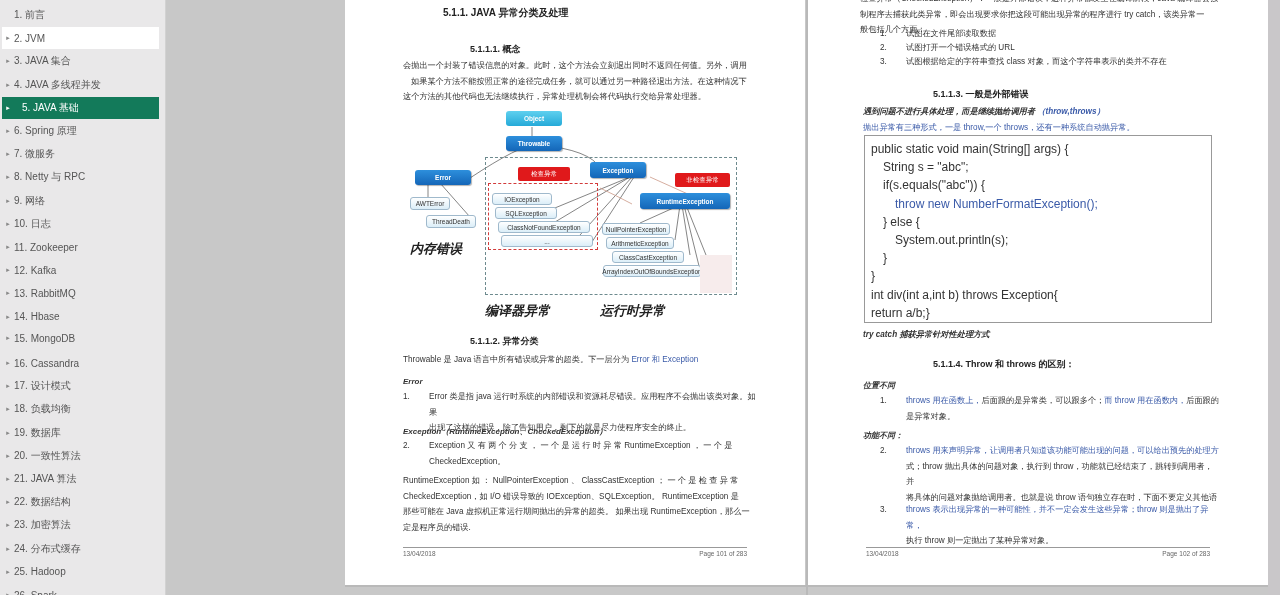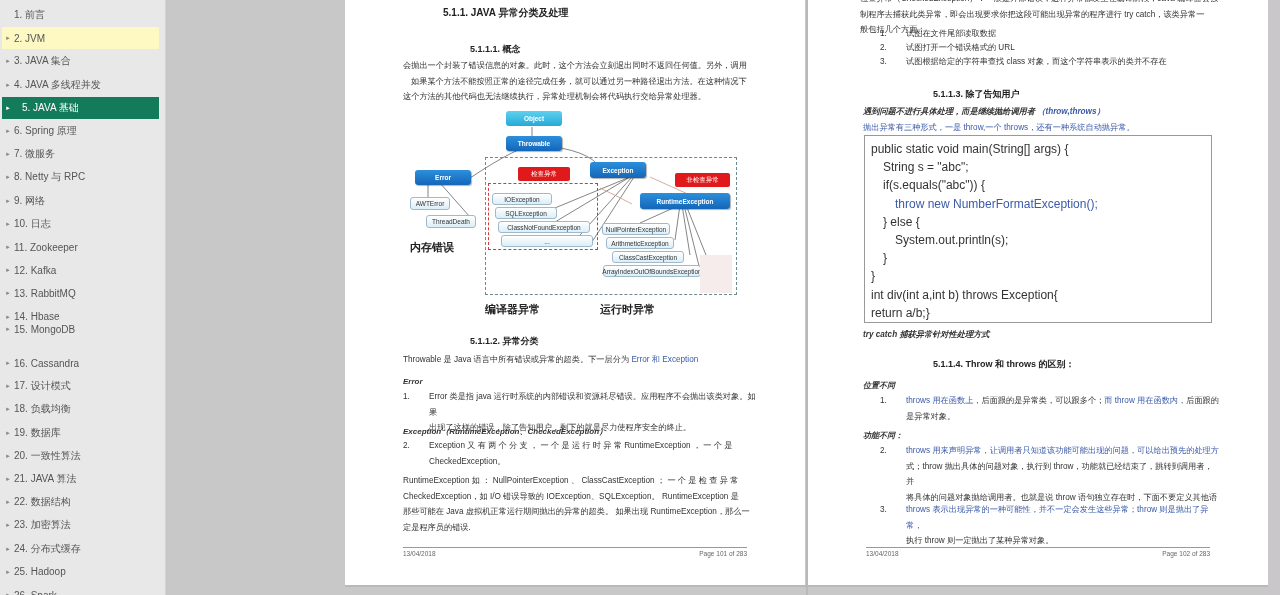--- a/index.html
+++ b/index.html
@@ -4,21 +4,21 @@
 <style>
   * { box-sizing: border-box; margin: 0; padding: 0; }
   html, body { width: 1280px; height: 595px; overflow: hidden; background: #c8c8c8; font-family: "Liberation Sans", "DejaVu Sans", sans-serif; }
   .app { position: relative; width: 1280px; height: 595px; }
 
   
   .sidebar { position: absolute; left: 0; top: 0; width: 166px; height: 595px; background: #e9e8e9; border-right: 1px solid #d2d2d2; overflow: hidden; }
   .toc-item { position: absolute; left: 2px; width: 157px; height: 22px; display: flex; align-items: center; font-size: 10px; color: #555; cursor: pointer; }
   .toc-item .bullet { width: 12px; text-align: center; font-size: 7px; color: #888; }
   .toc-item .label { white-space: nowrap; }
-  .toc-item.hover { background: #fef9c3; }
+  .toc-item.hover { background: #ffffff; }
   .toc-item.active { background: #137a5a; color: #fff; gap: 8px; }
   .toc-item.active .bullet { color: #fff; }
 
   
   .page { position: absolute; top: 0; height: 585px; background: #fff; overflow: hidden; }
   .page.left { left: 345px; width: 460px; }
   .page.right { left: 808px; width: 460px; }
   .page-gap-line { position: absolute; background: #b9b9b9; }
   .right-scroll { position: absolute; left: 1268px; top: 0; width: 12px; height: 595px; background: #c9c7c9; }
 
@@ -32,21 +32,21 @@
   .footer { position: absolute; left: 58px; right: 58px; top: 547px; border-top: 1px solid #999; padding-top: 2px; font-size: 6.5px; color: #666; display: flex; justify-content: space-between; }
 
   
   .diagram { position: absolute; left: 55px; top: 105px; width: 345px; height: 215px; }
   .node { position: absolute; border-radius: 3px; font-size: 6.5px; font-weight: bold; color: #fff; display: flex; align-items: center; justify-content: center; white-space: nowrap; }
   .node.blue { background: linear-gradient(#2d8fdc, #1466b8); box-shadow: 1px 1px 1px rgba(0,0,0,.3); }
   .node.cyan { background: linear-gradient(#5fd0ef, #25aad8); }
   .node.light { background: linear-gradient(#ffffff, #dbeef8); color: #333; border: 1px solid #9fb9cc; font-weight: normal; }
   .node.callout { background: #e0191b; color: #fff; font-weight: normal; border-radius: 2px; }
   .dbox { position: absolute; border: 1.5px dashed; }
-  .dlabel { position: absolute; font-size: 11px; font-weight: bold; color: #222; }
+  .dlabel { position: absolute; font-size: 13px; font-weight: bold; color: #222; font-style: italic; }
   .diagram svg { position: absolute; left: 0; top: 0; }
 
   
   .codebox { position: absolute; left: 56px; top: 135px; width: 348px; height: 188px; border: 1px solid #999; padding: 6px 6px; font-size: 12px; color: #333; }
   .codebox .line { height: 18.2px; white-space: pre; font-family: "Liberation Sans", sans-serif; }
 </style>
 </head>
 <body>
 
 <div class="app">
@@ -101,21 +101,21 @@
         <span class="label">12. Kafka</span>
       </div>
       <div class="toc-item" style="top: 282.4px;">
         <span class="bullet">▸</span>
         <span class="label">13. RabbitMQ</span>
       </div>
       <div class="toc-item" style="top: 305.6px;">
         <span class="bullet">▸</span>
         <span class="label">14. Hbase</span>
       </div>
-      <div class="toc-item" style="top: 318px;">
+      <div class="toc-item" style="top: 327px;">
         <span class="bullet">▸</span>
         <span class="label">15. MongoDB</span>
       </div>
       <div class="toc-item" style="top: 352px;">
         <span class="bullet">▸</span>
         <span class="label">16. Cassandra</span>
       </div>
       <div class="toc-item" style="top: 375.2px;">
         <span class="bullet">▸</span>
         <span class="label">17. 设计模式</span>
@@ -267,21 +267,21 @@
       </div>
     <div class="list-item" style="left:72px; top:40px;">
         <span class="num">2.</span>
         <span>试图打开一个错误格式的 URL</span>
       </div>
     <div class="list-item" style="left:72px; top:54px;">
         <span class="num">3.</span>
         <span>试图根据给定的字符串查找 class 对象，而这个字符串表示的类并不存在</span>
       </div>
 
-    <div class="h4" style="left:125px; top:88px;">5.1.1.3.    除了告知用户</div>
+    <div class="h4" style="left:125px; top:88px;">5.1.1.3.    一般是外部错误</div>
     <div class="para" style="left:55px; top:104px; width:360px; font-style:italic; font-weight:bold;">
       <span>遇到问题不进行具体处理，而是继续抛给调用者</span> <span class="blue">（throw,throws）</span>
     </div>
     <div class="para blue" style="left:55px; top:120px; width:360px;">抛出异常有三种形式，一是 throw,一个 throws，还有一种系统自动抛异常。</div>
 
     <div class="codebox" id="codebox">
         <div class="line" style="padding-left: 0px;">public static void main(String[] args) {</div>
         <div class="line" style="padding-left: 12px;">String s = "abc";</div>
         <div class="line" style="padding-left: 12px;">if(s.equals("abc")) {</div>
         <div class="line" style="padding-left: 24px; color: rgb(58, 90, 168);">throw new NumberFormatException();</div>

